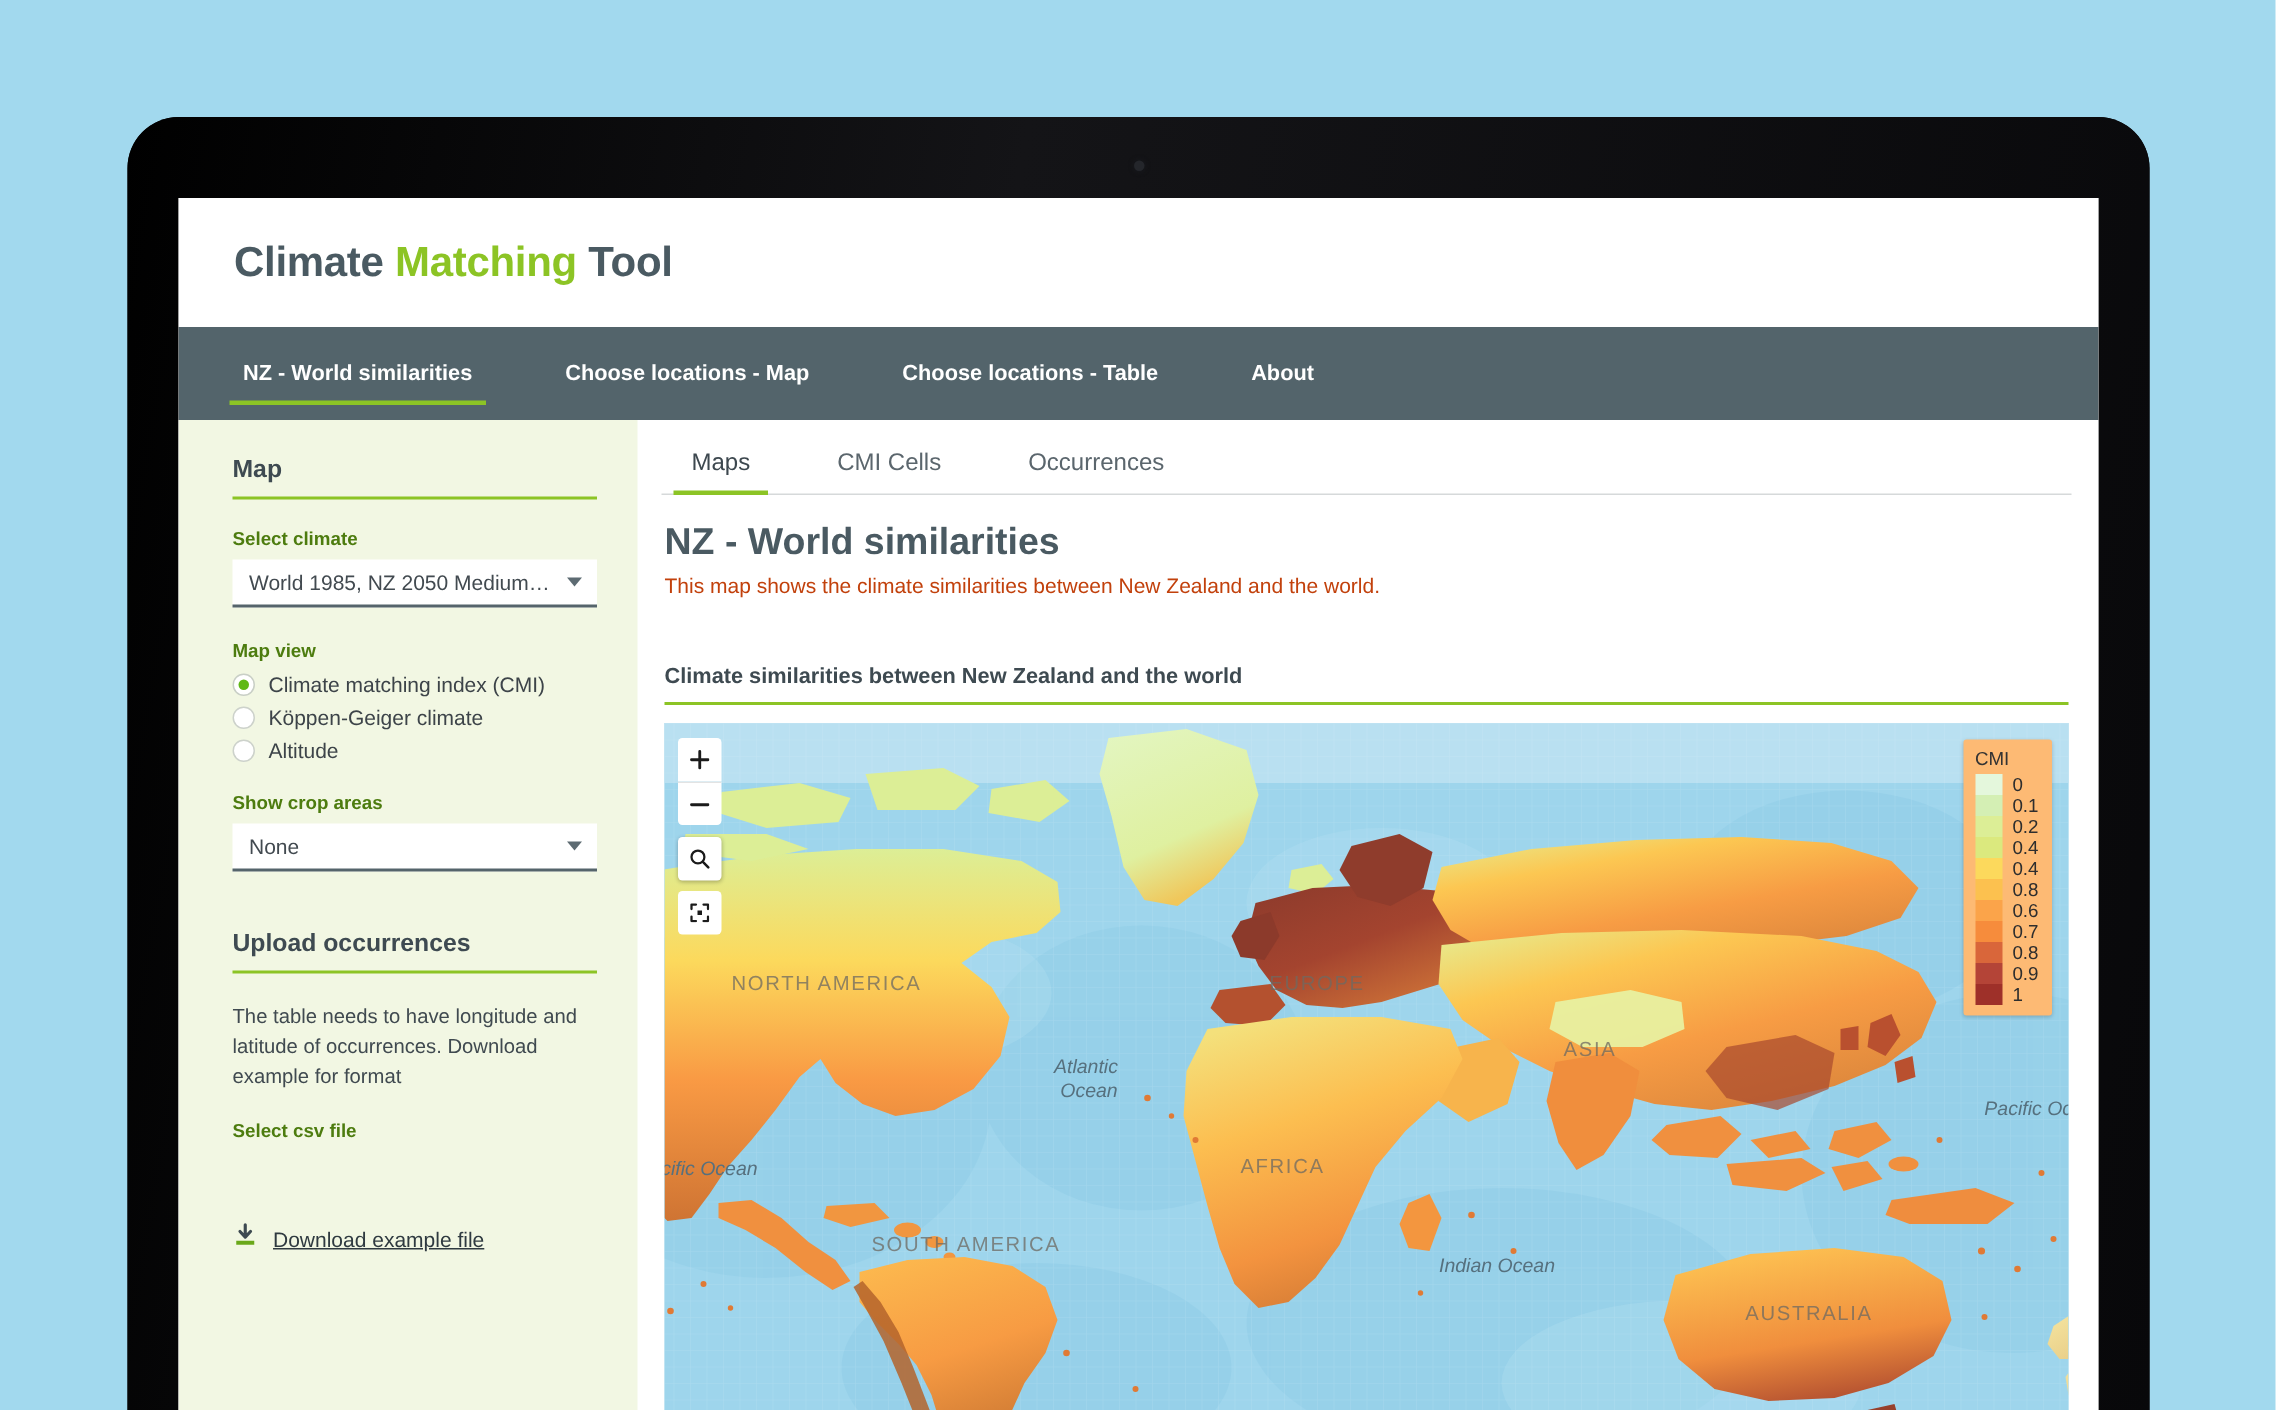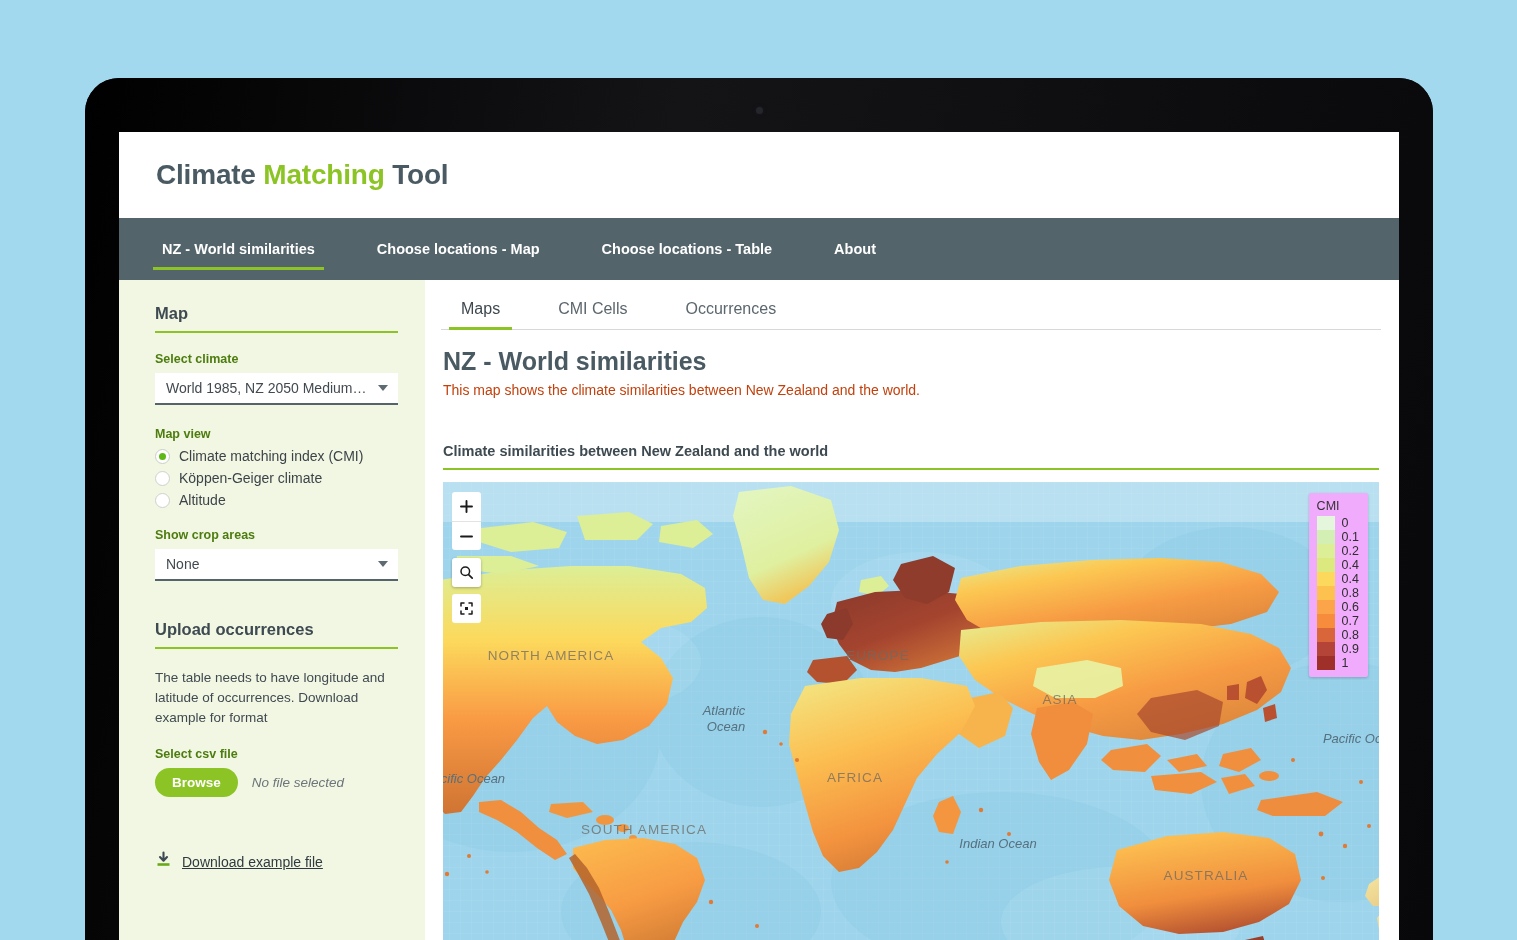--- a/index.html
+++ b/index.html
@@ -321,21 +321,21 @@
   .map-btn.plus { border-radius: 3px 3px 0 0; font-size: 21px; line-height: 1; }
   .map-btn.minus { border-radius: 0 0 3px 3px; font-size: 21px; line-height: 1; border-top: 1px solid #e3e3e3;}
   .map-btn.search { border-radius: 3px; margin-top: 8px; box-shadow: 0 1px 3px rgba(0,0,0,.28); }
   .map-btn.expand { border-radius: 3px; margin-top: 7px; }
 
   
   .legend {
     position: absolute;
     right: 11px;
     top: 11px;
-    background: #f0abfc;
+    background: #fdba74;
     padding: 6px 9px 7px 8px;
     border-radius: 2px;
     box-shadow: 0 1px 3px rgba(0,0,0,.2);
   }
   .legend-title {
     font-size: 12.5px;
     color: #333;
     margin-bottom: 3px;
     font-weight: normal;
   }
@@ -419,24 +419,20 @@
           <span class="select-value">None</span>
           <span class="caret"></span>
         </div>
 
         <div class="side-block-2">
           <div class="side-heading">Upload occurrences</div>
           <div class="side-rule"></div>
           <div class="side-para">The table needs to have longitude and latitude of occurrences. Download example for format</div>
 
           <div class="field-label">Select csv file</div>
-          <div class="browse-row">
-            <button class="browse-btn">Browse</button>
-            <span class="no-file">No file selected</span>
-          </div>
 
           <div class="download-row">
             <span class="dl-icon">
               <svg width="17" height="17" viewBox="0 0 17 17">
                 <path d="M8.5 1.5 V8.5 M5 6 L8.5 9.7 L12 6" stroke="#3e4a51" stroke-width="2.1" fill="none" stroke-linecap="round" stroke-linejoin="round"></path>
                 <path d="M2.5 12.2 H14.5 V14.8 H2.5 Z" fill="#6aa81a"></path>
               </svg>
             </span>
             <span class="dl-text">Download example file</span>
           </div>

